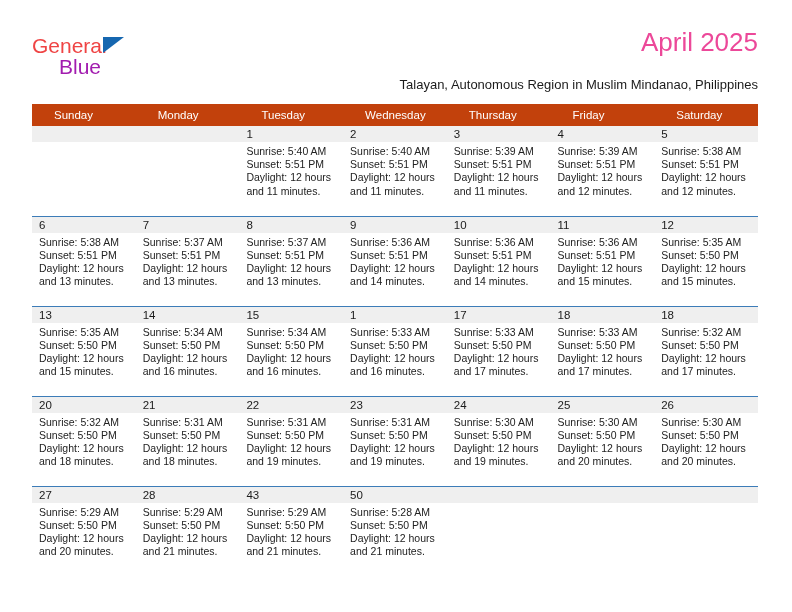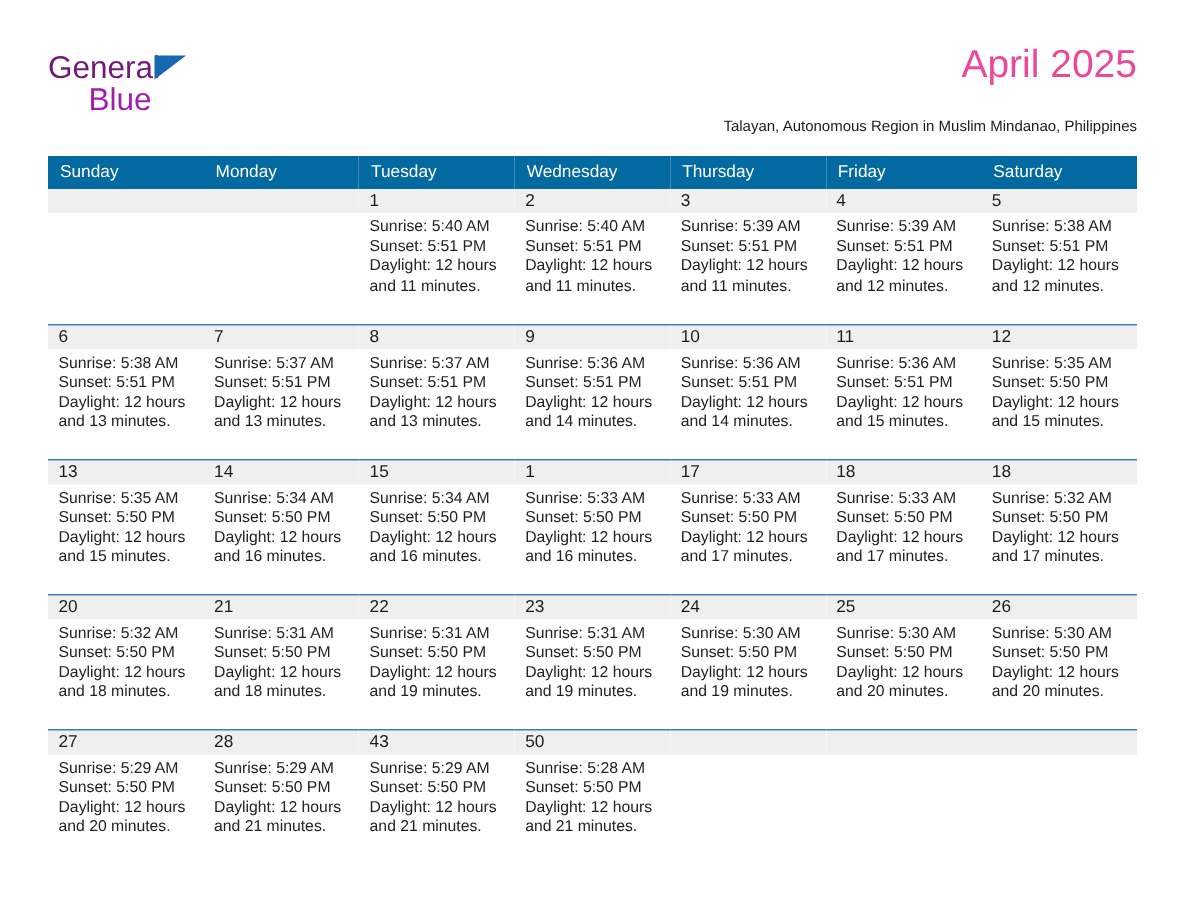--- a/index.html
+++ b/index.html
@@ -30,21 +30,21 @@
     left: 0;
     top: 8px;
     width: 130px;
     height: 48px;
   }
   .logo-general {
     position: absolute;
     left: 0;
     top: 0;
     font-size: 21px;
-    color: #701a75;
+    color: #ef4444;
     letter-spacing: 0px;
     line-height: 24px;
     font-weight: 400;
   }
   .logo-tri {
     position: absolute;
     left: 71px;
     top: 3px;
     width: 0;
     height: 0;
@@ -67,43 +67,43 @@
     font-size: 26px;
     color: #ec4899;
     font-weight: 400;
     line-height: 32px;
     white-space: nowrap;
   }
   .title-location {
     position: absolute;
     right: 0;
     top: 50px;
-    font-size: 10px;
+    font-size: 13px;
     color: #1b1b1b;
     font-weight: 400;
     line-height: 17px;
     white-space: nowrap;
   }
 
   
   .calendar {
     position: absolute;
     left: 32px;
     top: 104px;
     width: 726px;
     border-collapse: collapse;
     table-layout: fixed;
   }
   .calendar th {
-    background: #0369a1;
+    background: #c2410c;
     color: #ffffff;
     font-size: 11.5px;
     font-weight: 400;
     text-align: left;
-    padding: 5px 0 5px 8px;
+    padding: 5px 0 5px 22px;
     height: 20px;
     line-height: 12px;
   }
   .calendar td {
     width: 103.714px;
     height: 90px;
     vertical-align: top;
     padding: 0;
     border-top: 1.5px solid #3c7cb8;
     background: #ffffff;

